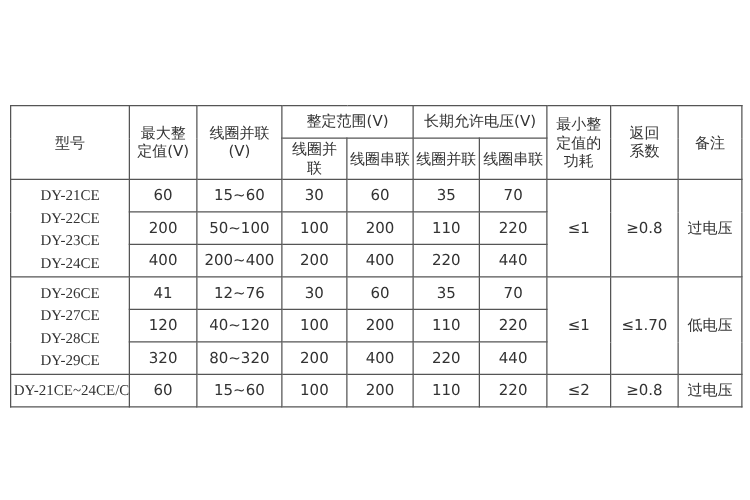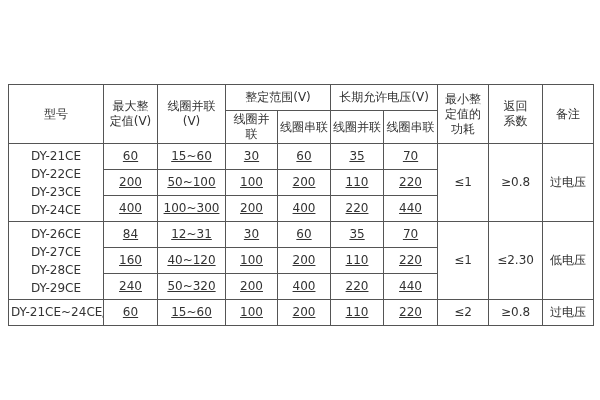--- a/index.html
+++ b/index.html
@@ -33,23 +33,23 @@
     font-weight: normal;
     font-size: 12px;
     line-height: 15px;
     padding: 1px 2px;
     overflow: hidden;
   }
   .spec-table thead tr.h1 { height: 26px; }
   .spec-table thead tr.h2 { height: 27px; }
   .spec-table tbody tr { height: 26px; }
   .ln { display: block; }
-  .model-cell { font-size: 11.5px; white-space: nowrap; }
+  .model-cell { font-size: 11.5px; white-space: nowrap; font-family: Liberation Serif, serif; }
   .model-cell .ln { line-height: 18px; }
-  .num { letter-spacing: 0; text-decoration: underline; }
+  .num { letter-spacing: 0; }
 </style>
 </head>
 <body>
 
 <div class="canvas">
   <table class="spec-table">
     <colgroup>
       <col style="width:95px">
       <col style="width:54px">
       <col style="width:68px">
@@ -114,55 +114,55 @@
       <tr>
         <td class="num">200</td>
         <td class="num">50~100</td>
         <td class="num">100</td>
         <td class="num">200</td>
         <td class="num">110</td>
         <td class="num">220</td>
       </tr>
       <tr>
         <td class="num">400</td>
-        <td class="num">100~300</td>
+        <td class="num">200~400</td>
         <td class="num">200</td>
         <td class="num">400</td>
         <td class="num">220</td>
         <td class="num">440</td>
       </tr>
 
       <tr>
         <td rowspan="3" class="model-cell">
           <span class="ln">DY-26CE</span>
           <span class="ln">DY-27CE</span>
           <span class="ln">DY-28CE</span>
           <span class="ln">DY-29CE</span>
         </td>
-        <td class="num">84</td>
-        <td class="num">12~31</td>
+        <td class="num">41</td>
+        <td class="num">12~76</td>
         <td class="num">30</td>
         <td class="num">60</td>
         <td class="num">35</td>
         <td class="num">70</td>
         <td rowspan="3">≤1</td>
-        <td rowspan="3">≤2.30</td>
+        <td rowspan="3">≤1.70</td>
         <td rowspan="3">低电压</td>
       </tr>
       <tr>
-        <td class="num">160</td>
+        <td class="num">120</td>
         <td class="num">40~120</td>
         <td class="num">100</td>
         <td class="num">200</td>
         <td class="num">110</td>
         <td class="num">220</td>
       </tr>
       <tr>
-        <td class="num">240</td>
-        <td class="num">50~320</td>
+        <td class="num">320</td>
+        <td class="num">80~320</td>
         <td class="num">200</td>
         <td class="num">400</td>
         <td class="num">220</td>
         <td class="num">440</td>
       </tr>
 
       <tr>
         <td class="model-cell">DY-21CE~24CE/C</td>
         <td class="num">60</td>
         <td class="num">15~60</td>

